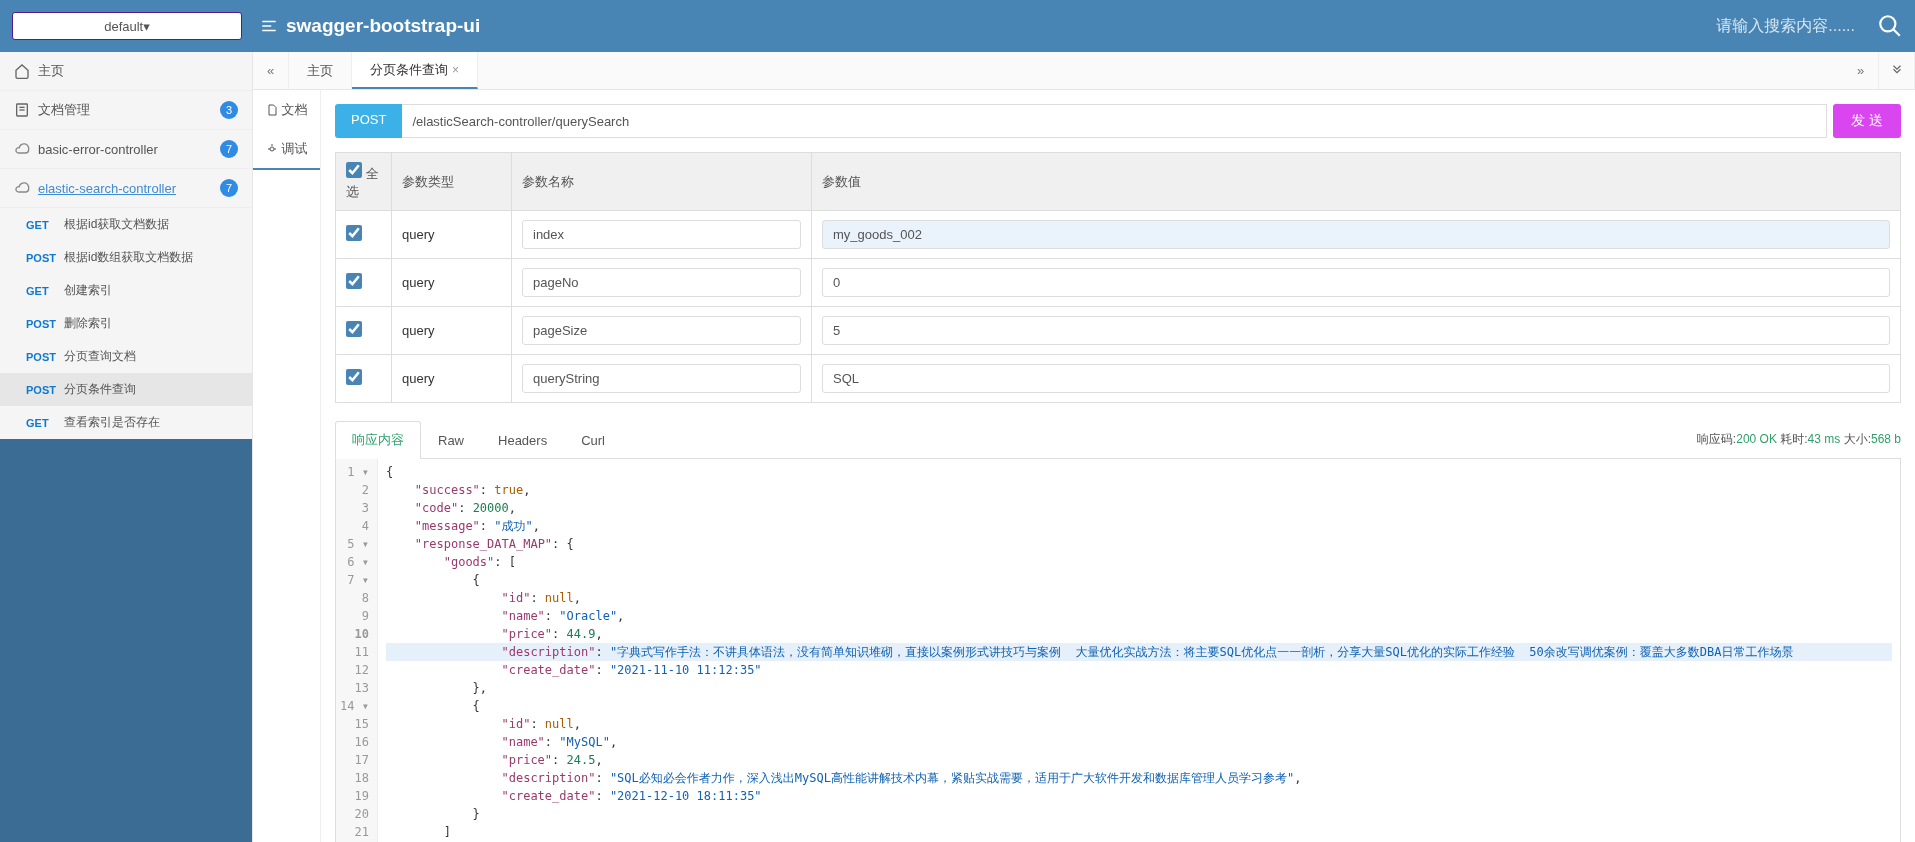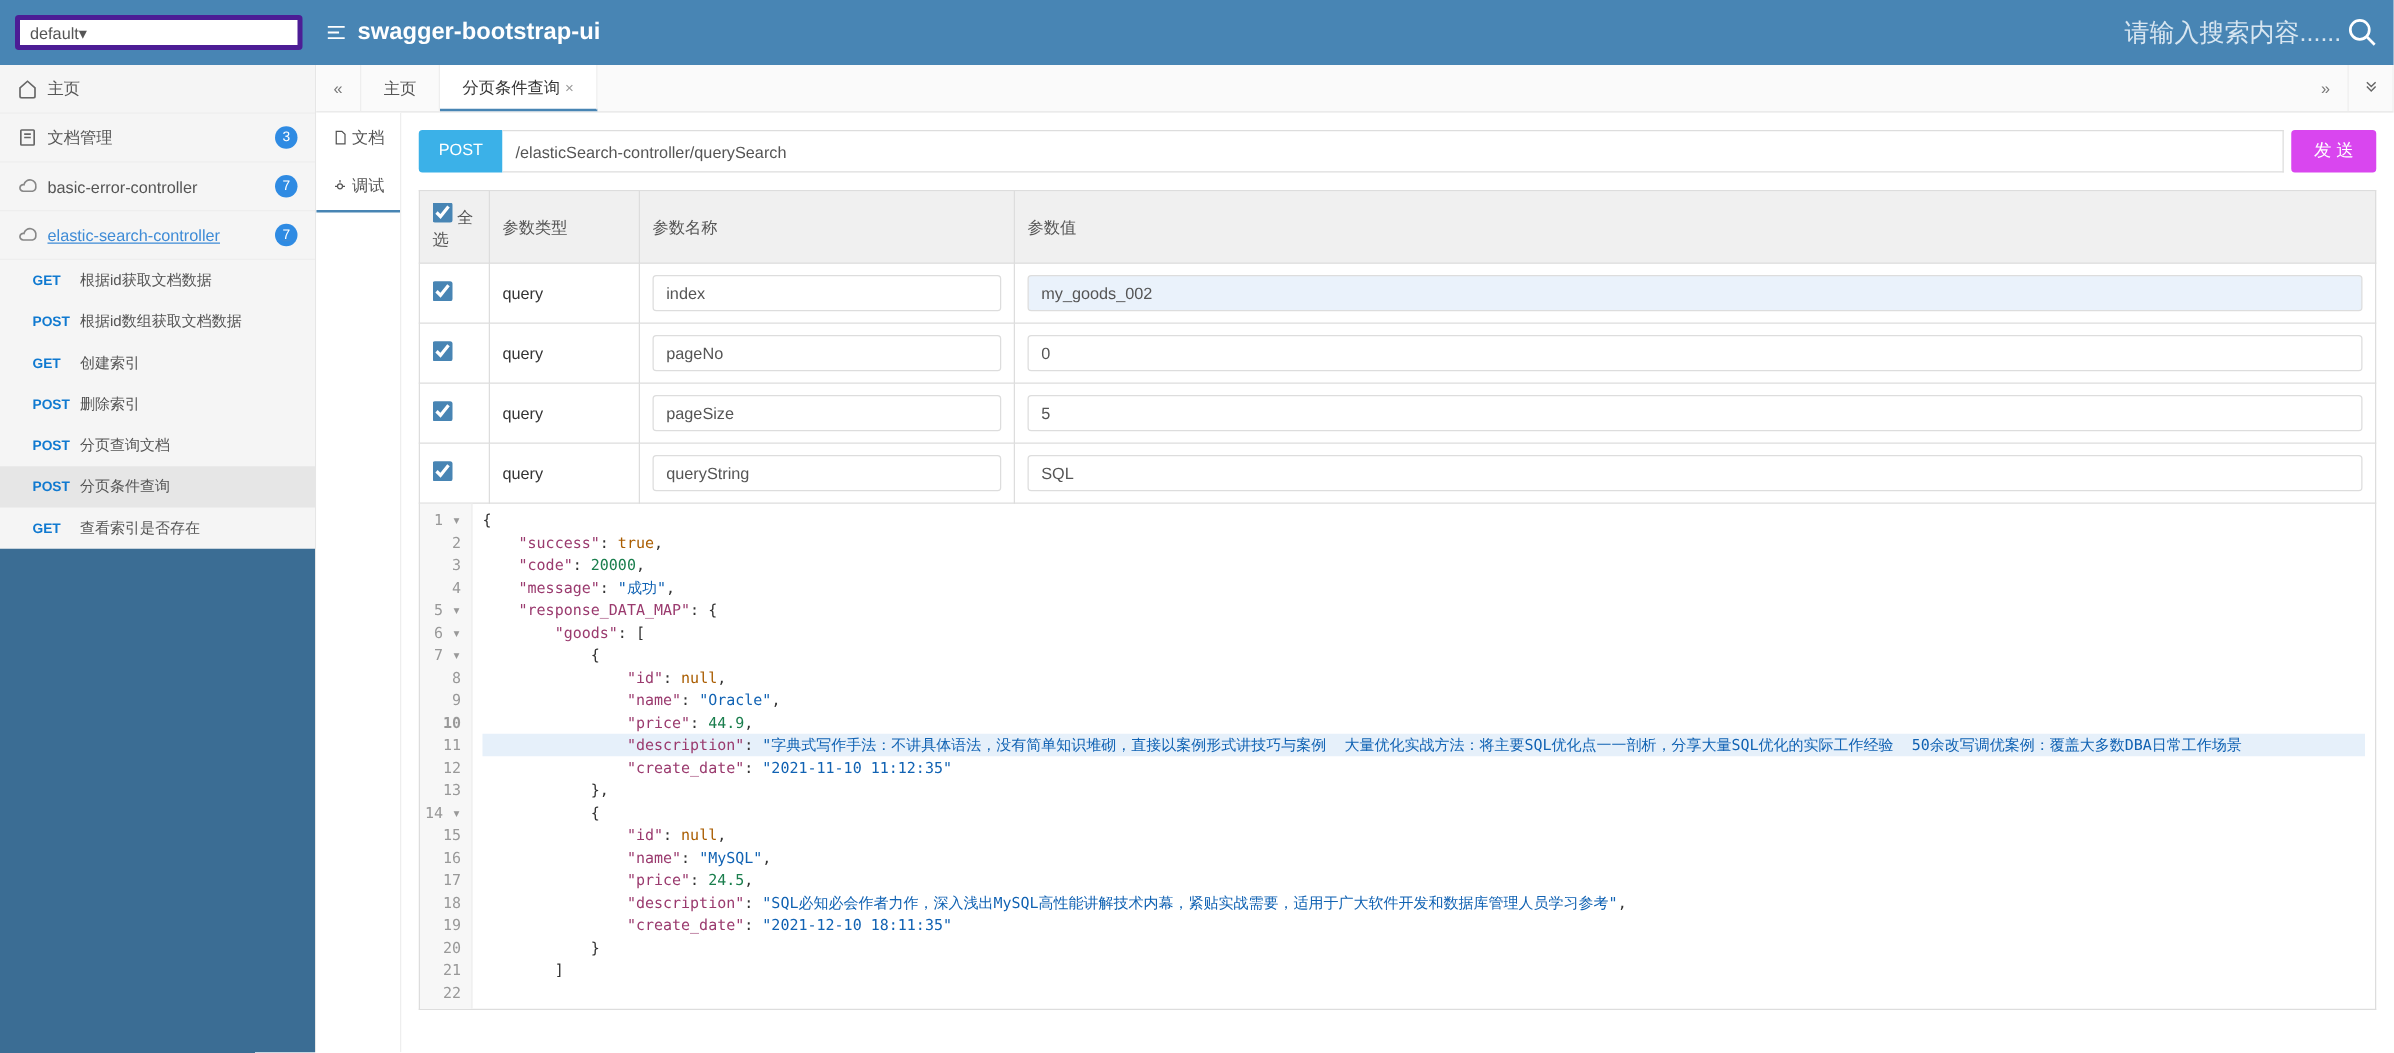--- a/index.html
+++ b/index.html
@@ -1,21 +1,21 @@
 <!DOCTYPE html>
 <html><head>
 <meta charset="utf-8">
 <style>
 * { box-sizing: border-box; margin: 0; padding: 0; }
 body { font-family: "Helvetica Neue", Helvetica, Arial, "Microsoft YaHei", sans-serif; font-size: 13px; color: #333; background: #fff; }
 .topbar { background: #4885b4; height: 52px; display: flex; align-items: center; padding: 0 12px; color: #fff; }
-.topbar-select { background: #fff; border: 4px solid #4c1d95; border-radius: 3px; height: 28px; width: 230px; padding: 2px 8px; font-size: 13px; color: #555; display:flex; align-items:center; justify-content:flex-start; }
+.topbar-select { background: #fff; border: 1px solid #4c1d95; border-radius: 3px; height: 28px; width: 230px; padding: 2px 8px; font-size: 13px; color: #555; display:flex; align-items:center; justify-content:center; }
 .topbar-title { margin-left: 18px; font-size: 19px; font-weight: 700; display: flex; align-items: center; gap: 8px; }
 .topbar-spacer { flex: 1; }
-.topbar-search-text { font-size: 20px; color: #d8e6f1; margin-right: 4px; }
+.topbar-search-text { font-size: 16px; color: #d8e6f1; margin-right: 22px; }
 .topbar-search-icon { width: 26px; height: 26px; }
 
 .main { display: flex; height: calc(100vh - 52px); }
 .sidebar { width: 253px; background: #f5f5f5; border-right: 1px solid #e6e6e6; display:flex; flex-direction:column; }
 .sidebar-bottom { flex:1; background:#3b6d94; }
 .menu-item { display: flex; align-items: center; padding: 10px 14px; cursor: pointer; color: #555; border-bottom:1px solid #eee; }
 .menu-item .mi-icon { width: 16px; height: 16px; margin-right: 8px; display: inline-flex; align-items:center; justify-content:center; }
 .menu-item .mi-label { flex: 1; }
 .menu-item .mi-badge { background: #2f8be3; color: #fff; border-radius: 50%; min-width: 18px; height: 18px; font-size: 11px; display: flex; align-items: center; justify-content: center; padding:0 4px; }
 .menu-item.active { color: #3e8bd6; text-decoration: underline; }
@@ -253,20 +253,31 @@
               </tr>
               <tr>
                 <td><input type="checkbox" class="cb" checked="" style=""></td>
                 <td>query</td>
                 <td><input class="txt-in" value="queryString" style=""></td>
                 <td><input class="txt-in" value="SQL" style=""></td>
               </tr>
             </tbody>
         </table>
 
+        <div class="resp-tabs">
+          <div class="resp-tab active">响应内容</div>
+          <div class="resp-tab">Raw</div>
+          <div class="resp-tab">Headers</div>
+          <div class="resp-tab">Curl</div>
+          <div class="resp-status">
+            <span>响应码:</span><span class="ok">200 OK</span>
+            <span>耗时:</span><span class="num">43 ms</span>
+            <span>大小:</span><span class="num">568 b</span>
+          </div>
+        </div>
 
         <div class="code-area">
           <div class="gutter" id="gutter">
               <div style="white-space: pre;">1 ▾</div>
               <div style="white-space: pre;">2</div>
               <div style="white-space: pre;">3</div>
               <div style="white-space: pre;">4</div>
               <div style="white-space: pre;">5 ▾</div>
               <div style="white-space: pre;">6 ▾</div>
               <div style="white-space: pre;">7 ▾</div>

